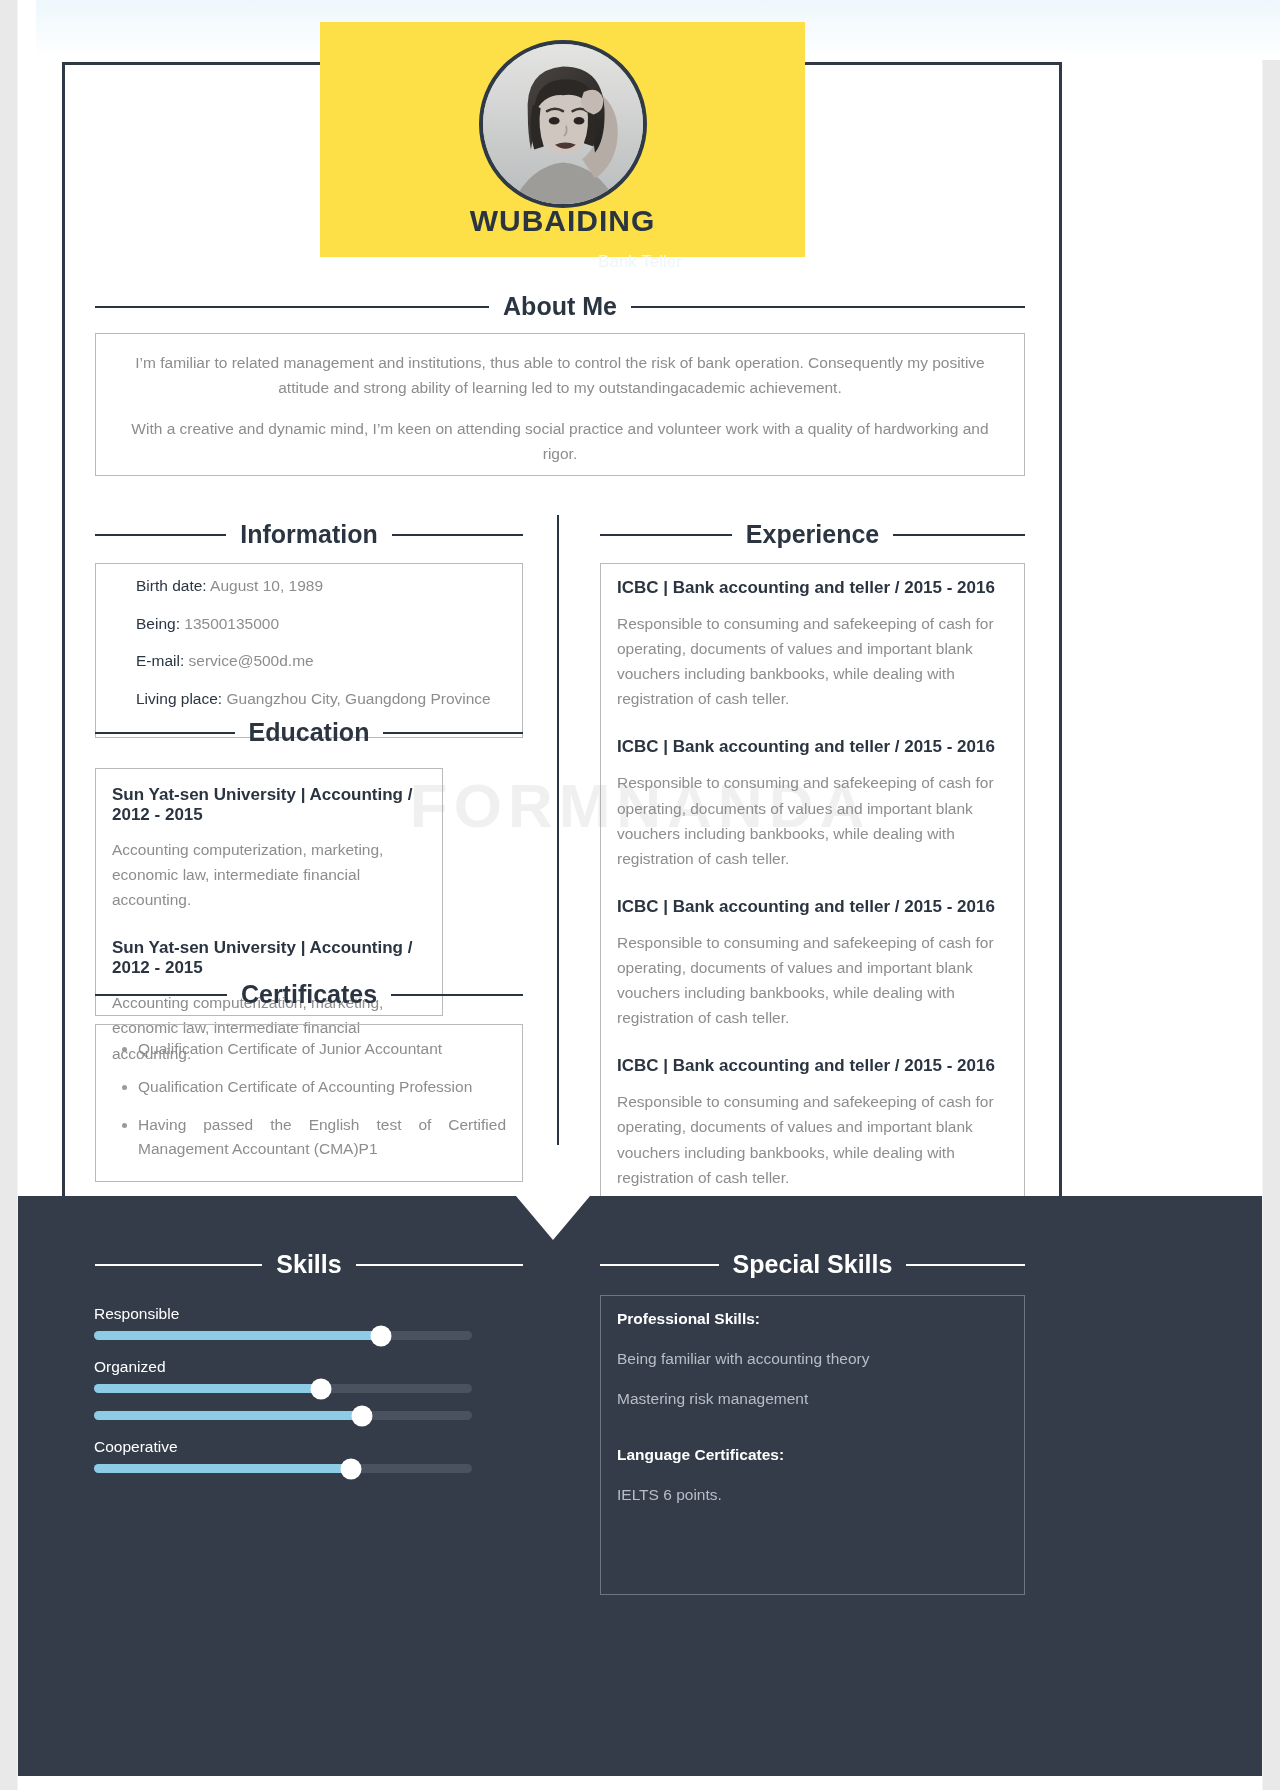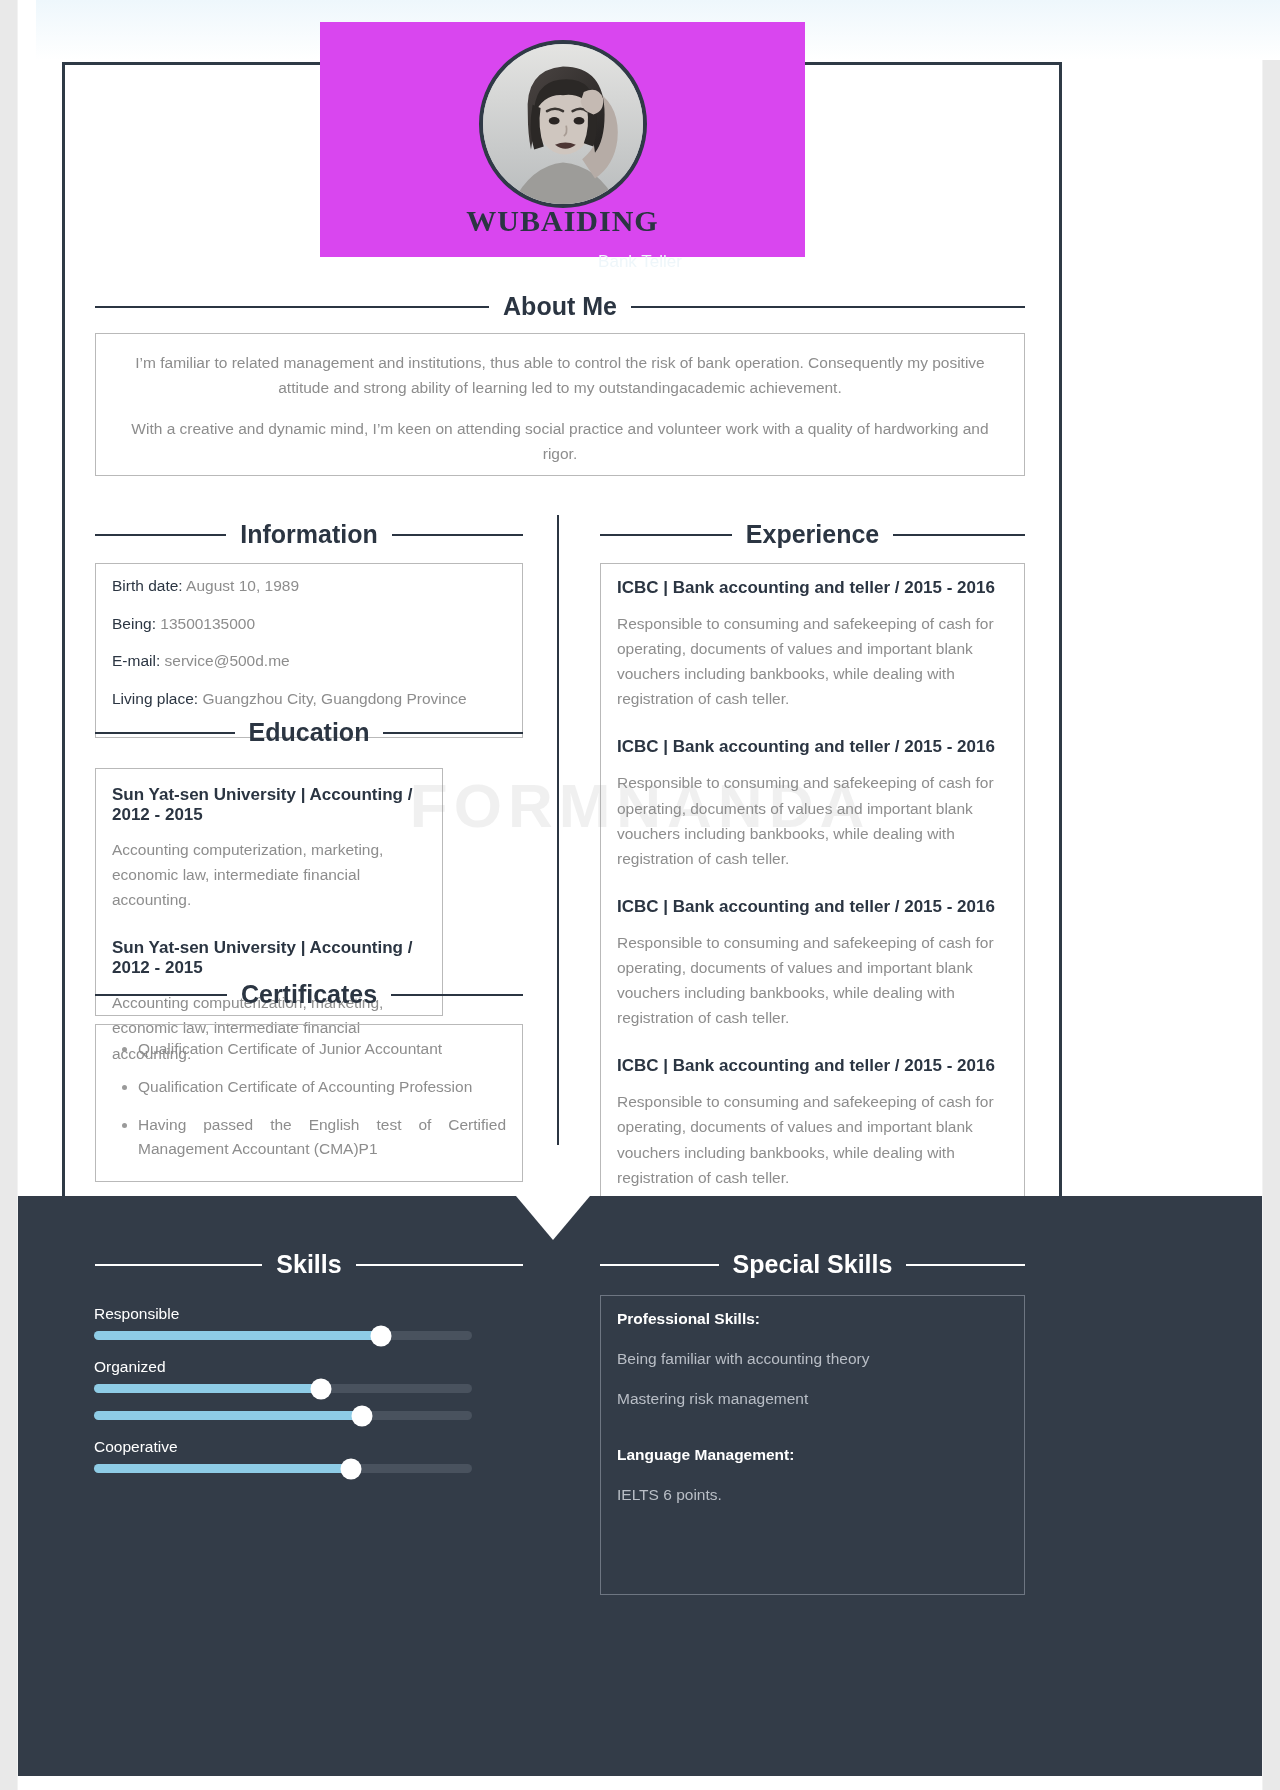--- a/index.html
+++ b/index.html
@@ -32,24 +32,23 @@
     width:1000px; height:1380px;
     border:3px solid #2f3a46;
     box-sizing:border-box;
   }
 
   
   #banner{
     position:absolute;
     left:320px; top:22px;
     width:485px; height:235px;
-    background:#d946ef;
+    background:#fde047;
     z-index:6;
     text-align:center;
-    font-family:Liberation Serif, serif;
   }
   #photo-wrap{
     position:absolute; left:50%; top:18px; transform:translateX(-50%);
     width:160px;height:160px;border-radius:50%;
     border:4px solid #2f3a46;
     overflow:hidden;
     background:#c9cdd0;
   }
   #photo-wrap svg{display:block;width:100%;height:100%;}
   #name{
@@ -104,21 +103,21 @@
   }
 
   
   #info-head{ position:absolute; left:95px; top:520px; width:428px; z-index:5;}
   #info-box{
     position:absolute; left:95px; top:563px; width:428px; height:175px;
     padding:14px 16px;
   }
   .info-row{ font-size:15.5px; line-height:1; margin-bottom:22px; color:#8d8d8d;}
   .info-row:last-child{margin-bottom:0;}
-  .info-row b{ color:#2b3542; font-weight:normal; }
+  .info-row b{ color:#2b3542; font-weight:normal;margin-left:24px; }
 
   #edu-head{ position:absolute; left:95px; top:718px; width:428px; z-index:5;}
   #edu-box{
     position:absolute; left:95px; top:768px; width:348px; height:248px;
     padding:16px 16px;
   }
   .edu-item{ margin-bottom:26px; }
   .edu-item:last-child{ margin-bottom:0; }
   .edu-item .desc{ margin-top:12px; }
 
@@ -380,15 +379,15 @@
 <div id="sp-head" class="sec-head dark">
   <span class="rule"></span>
   <span class="txt">Special Skills</span>
   <span class="rule"></span>
 </div>
 <div id="sp-box">
   <div class="sp-title">Professional Skills:</div>
   <div class="sp-line">Being familiar with accounting theory</div>
   <div class="sp-line">Mastering risk management</div>
   <div class="sp-gap"></div>
-  <div class="sp-title">Language Management:</div>
+  <div class="sp-title">Language Certificates:</div>
   <div class="sp-line">IELTS 6 points.</div>
 </div>
 
 </body></html>

